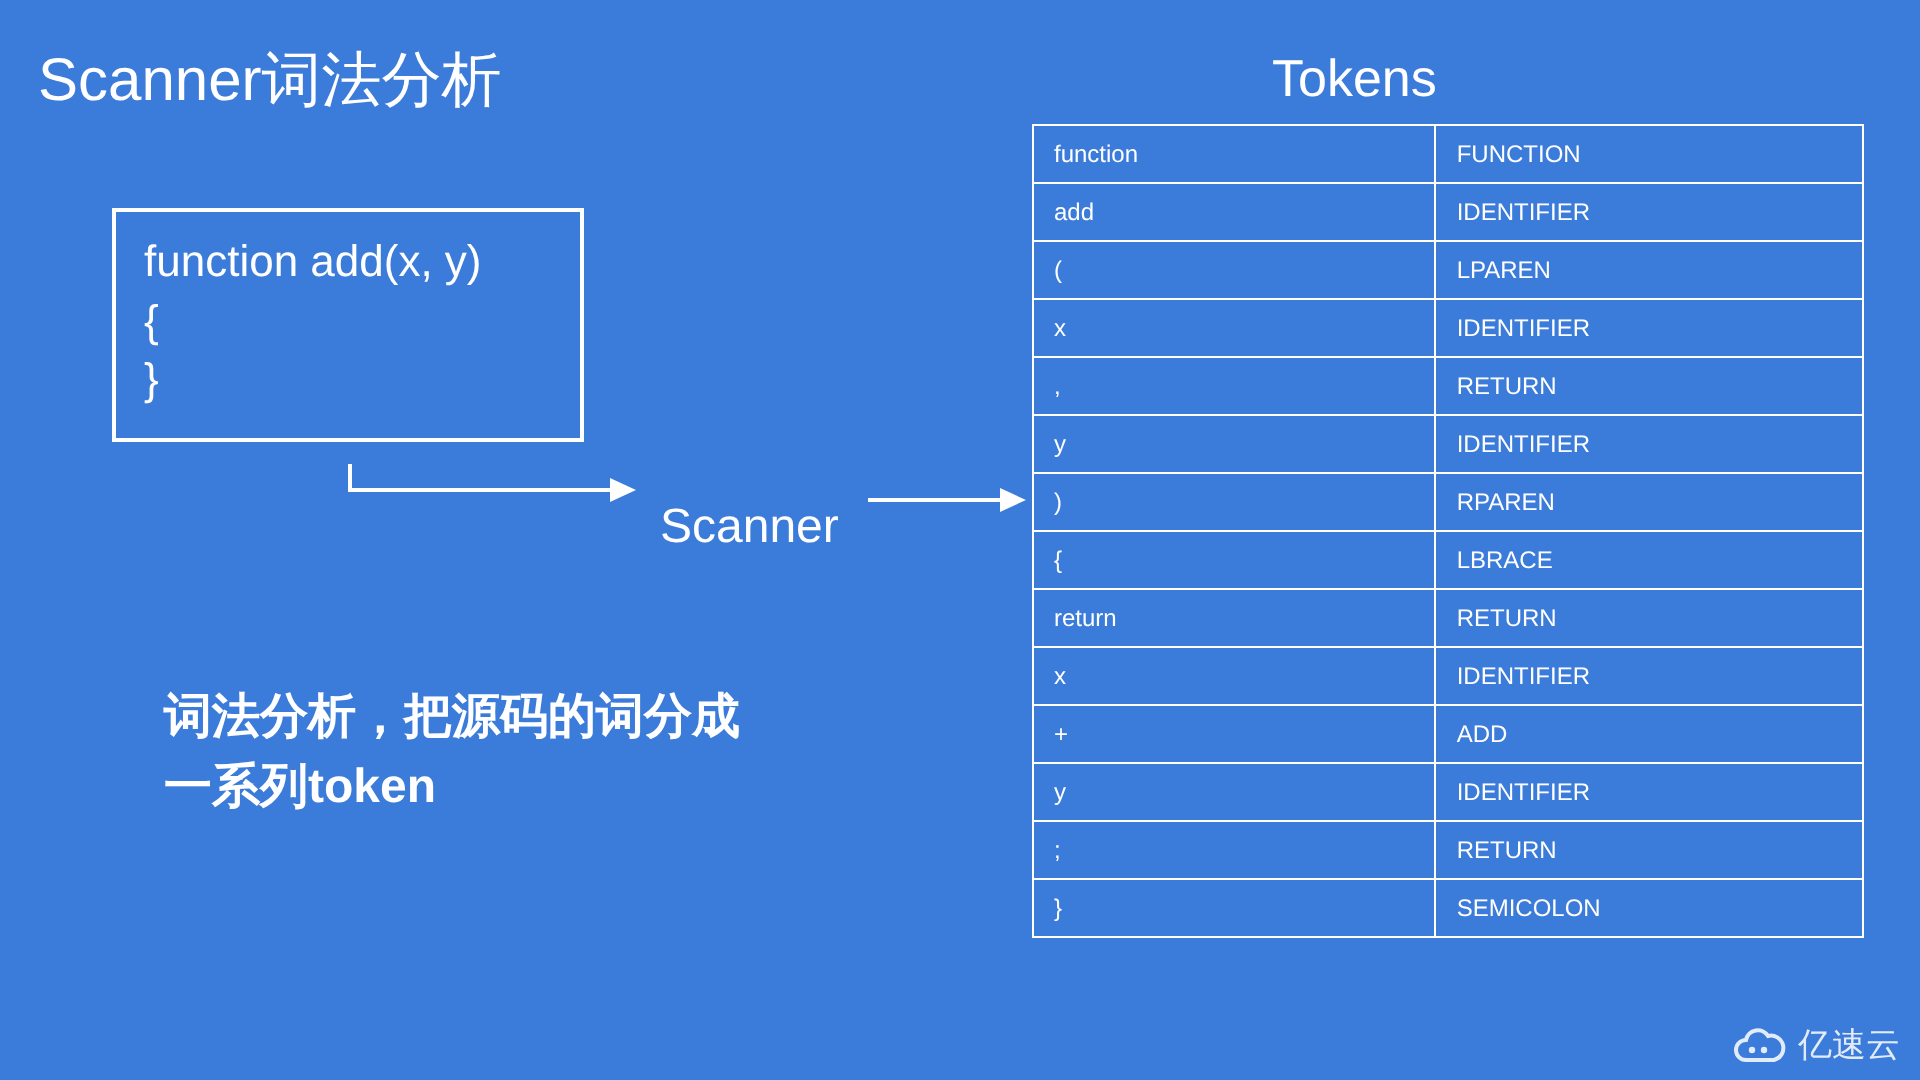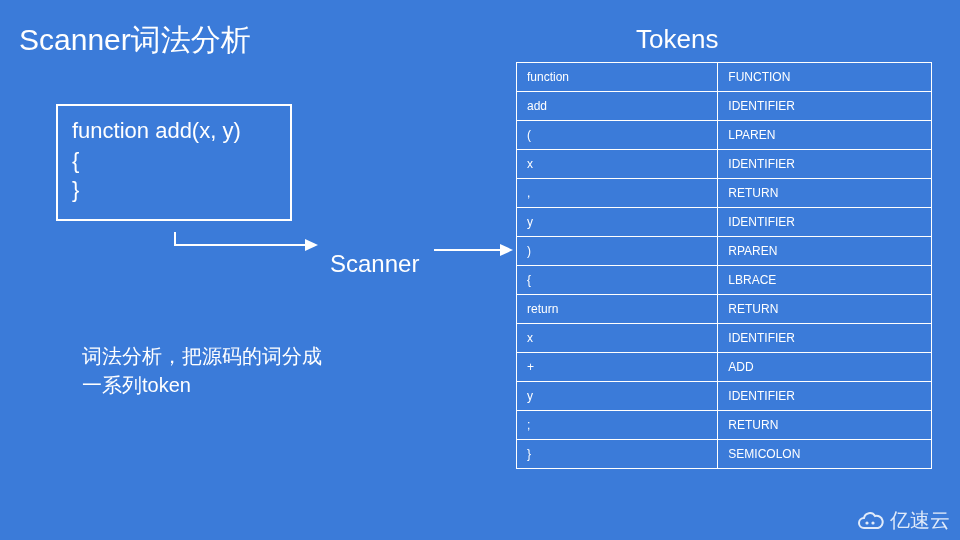--- a/index.html
+++ b/index.html
@@ -51,23 +51,23 @@
   }
   .arrow2 {
     position: absolute;
     left: 434px;
     top: 242px;
   }
   .desc {
     position: absolute;
     left: 82px;
     top: 342px;
-    font-size: 20px;
+    font-size: 24px;
     line-height: 1.45;
-    font-weight: 400;
+    font-weight: 700;
   }
   .token-table {
     position: absolute;
     left: 516px;
     top: 62px;
     width: 416px;
     border-collapse: collapse;
     font-size: 12px;
   }
   .token-table td {
@@ -79,21 +79,21 @@
   .token-table td:first-child { width: 196px; }
   .token-table td:last-child  { width: 208px; }
   .watermark {
     position: absolute;
     right: 10px;
     bottom: 6px;
     display: flex;
     align-items: center;
     gap: 6px;
     color: rgba(255,255,255,0.85);
-    font-size: 20px;
+    font-size: 17px;
   }
   .watermark svg { display: block; }
   
   #token-tbody { }
 </style>
 </head>
 <body>
 
 <div class="title">Scanner词法分析</div>
 

